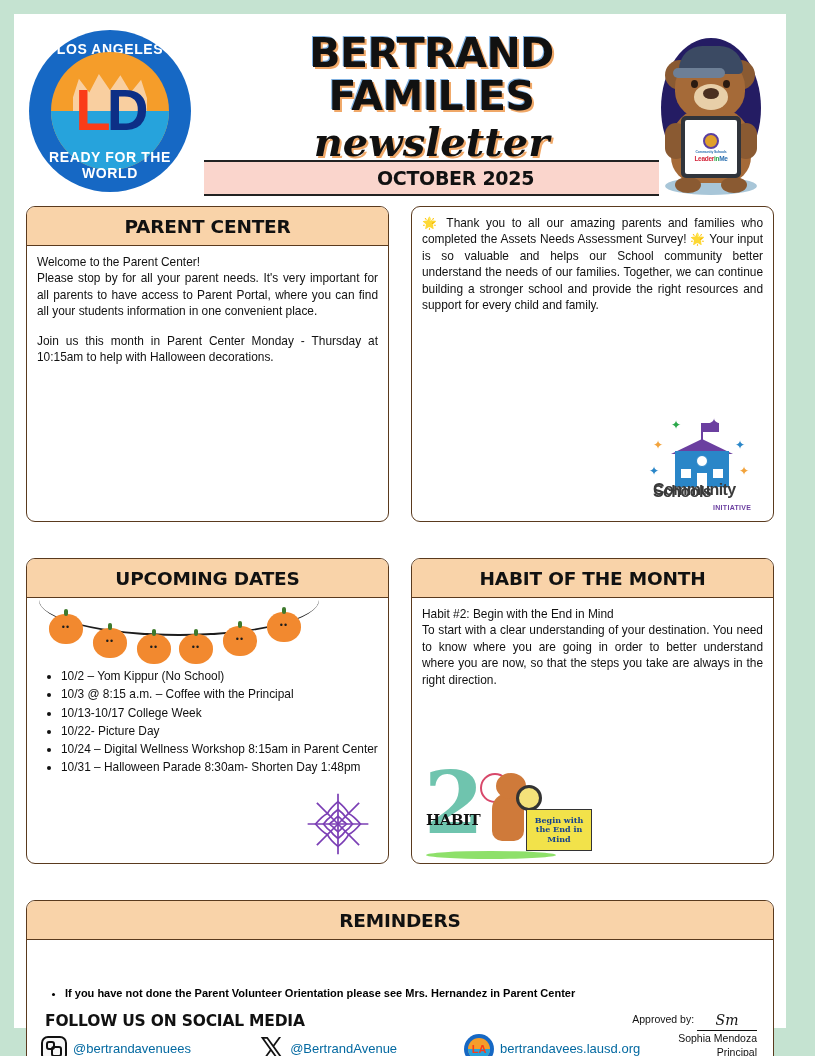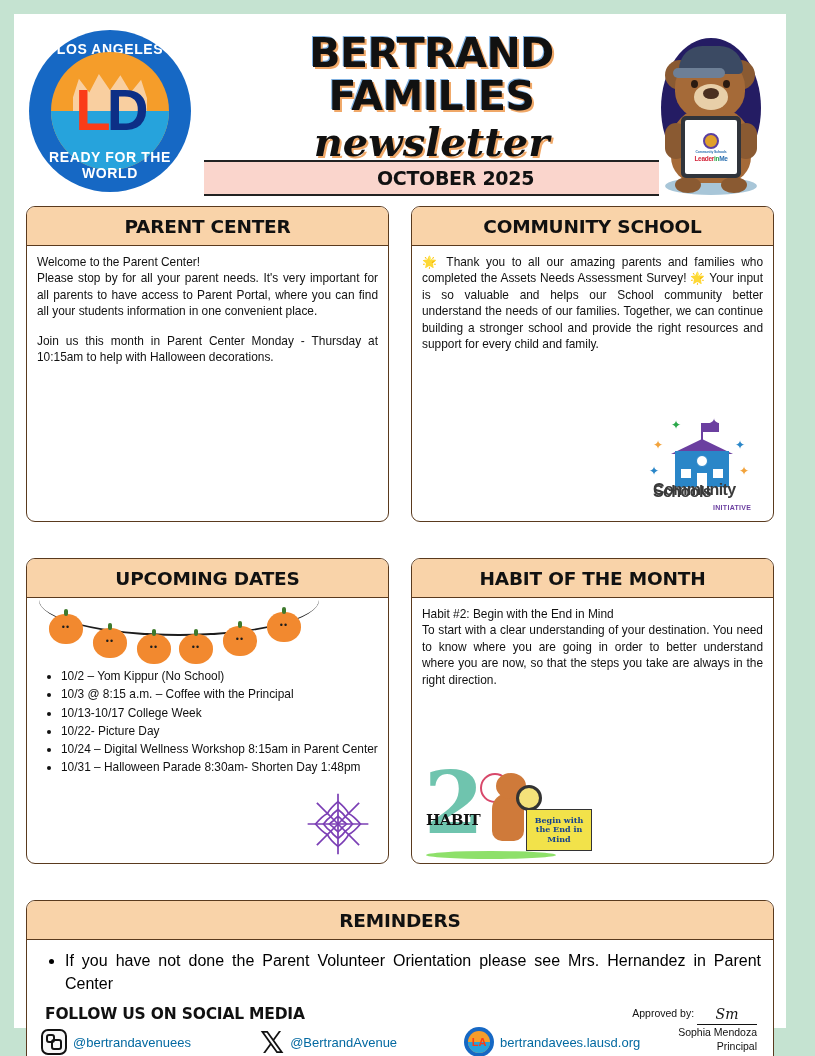--- a/index.html
+++ b/index.html
@@ -183,21 +183,21 @@
     border:1.5px solid #333;box-sizing:border-box;
     display:flex;align-items:center;justify-content:center;text-align:center;
     font-family:"DejaVu Serif", serif;font-weight:bold;font-size:8px;color:#14428f;line-height:1.15;padding:2px;
   }
   .habit-img .ground{position:absolute;left:4px;bottom:0;width:130px;height:8px;border-radius:50%;background:#8ee06a;}
 
   
   .reminders{margin-top:0;}
   .rem-body{padding:10px 12px 4px;}
   .rem-body ul{margin:0;padding-left:26px;}
-  .rem-body li{font-size:16px;font-weight:normal;line-height:1.42;text-align:justify;}
+  .rem-body li{font-size:11px;font-weight:bold;line-height:1.42;text-align:justify;margin-top:36px;}
 
   
   .footer{padding:4px 14px 10px;position:relative;}
   .follow{
     font-family:"DejaVu Sans", sans-serif;
     font-size:15.5px;font-weight:bold;color:#111;letter-spacing:-.2px;margin:2px 0 4px 4px;
   }
   .social{display:flex;align-items:center;gap:4px;}
   .soc{display:flex;align-items:center;gap:6px;}
   .ig-icon{
@@ -286,23 +286,20 @@
           <span>PARENT CENTER</span>
         </div>
         <div class="card-bd">
           <p class="left">Welcome to the Parent Center!</p>
           <p>Please stop by for all your parent needs. It's very important for all parents to have access to Parent Portal, where you can find all your students information in one convenient place.</p>
           <p style="margin-top:13px">Join us this month in Parent Center Monday - Thursday at 10:15am to help with Halloween decorations.</p>
         </div>
       </div>
 
       <div class="card c-community">
-        <div class="card-hd">
-          <span>COMMUNITY SCHOOL</span>
-        </div>
         <div class="card-bd">
           <p>🌟  Thank you to all our amazing parents and families who completed the Assets Needs Assessment Survey! 🌟 Your input is so valuable and helps our School community better understand the needs of our families. Together, we can continue building a stronger school and provide the right resources and support for every child and family.</p>
         </div>
         <div class="cs-logo">
           <div class="star" style="left:24px;top:2px;color:#2aa84a;">✦</div>
           <div class="star" style="left:62px;top:0px;color:#6b3fa0;">✦</div>
           <div class="star" style="left:6px;top:22px;color:#f2a33c;">✦</div>
           <div class="star" style="left:88px;top:22px;color:#2a86c8;">✦</div>
           <div class="star" style="left:2px;top:48px;color:#2a86c8;">✦</div>
           <div class="star" style="left:92px;top:48px;color:#f2a33c;">✦</div>

